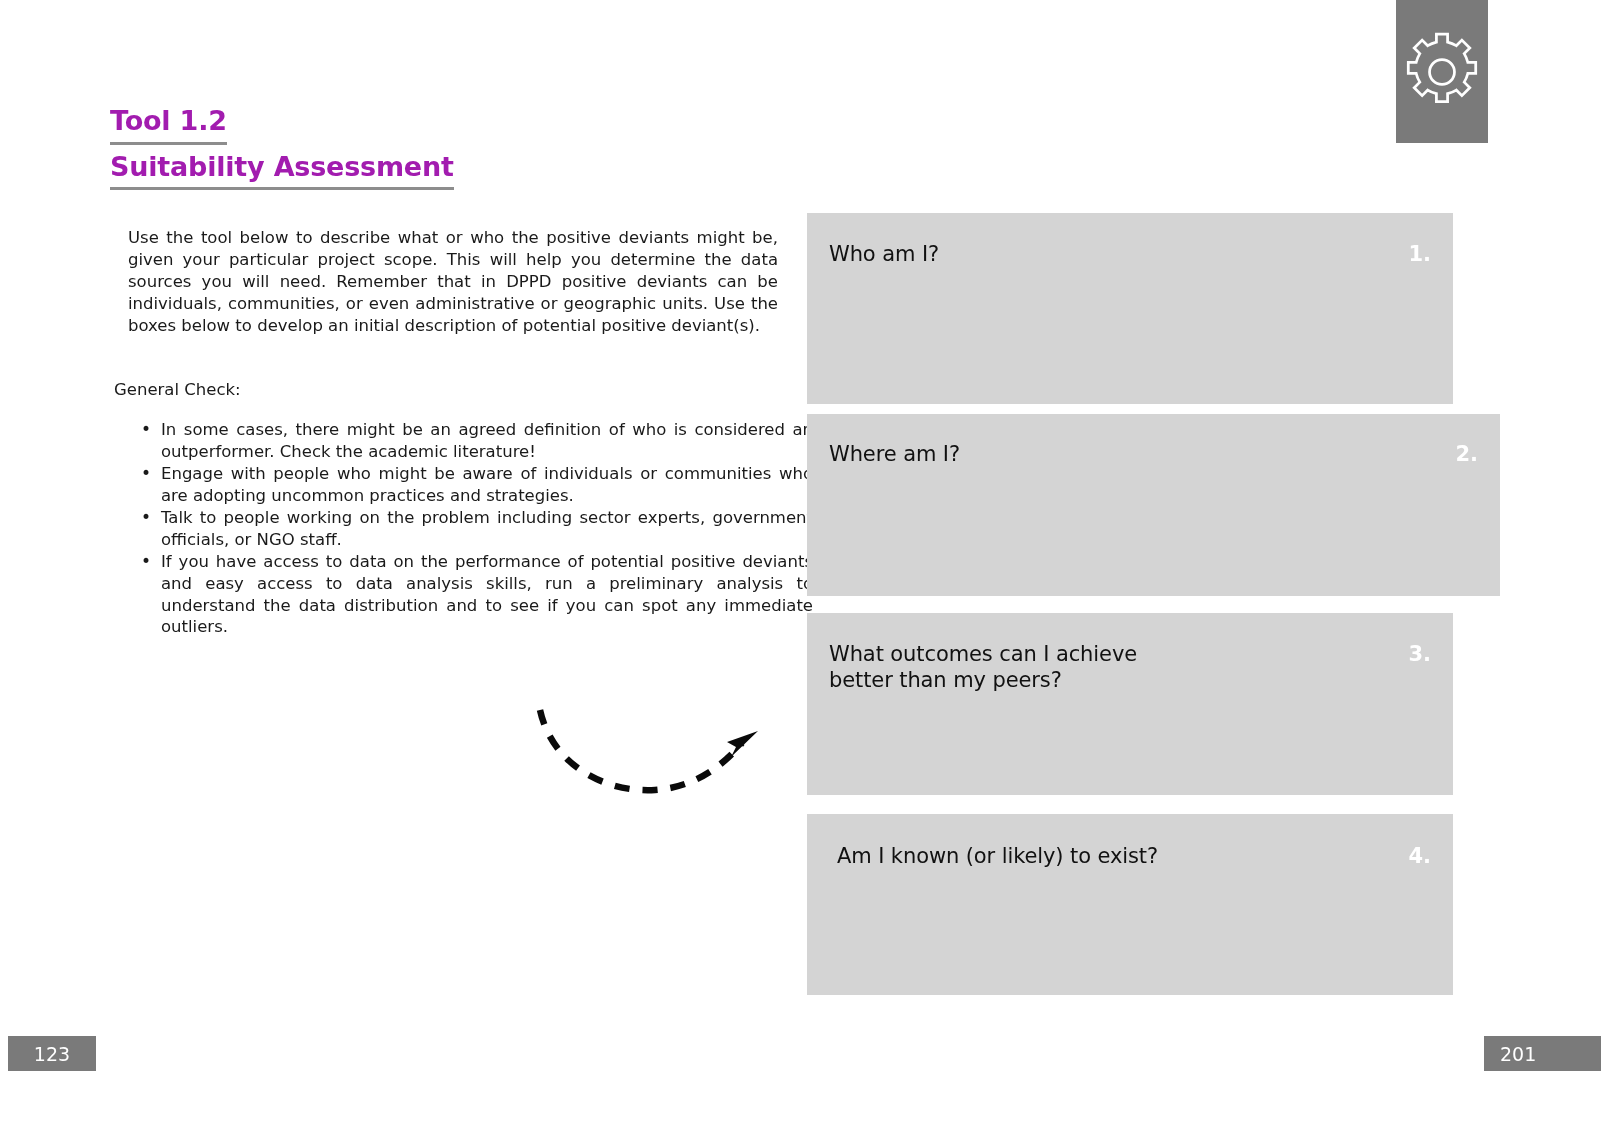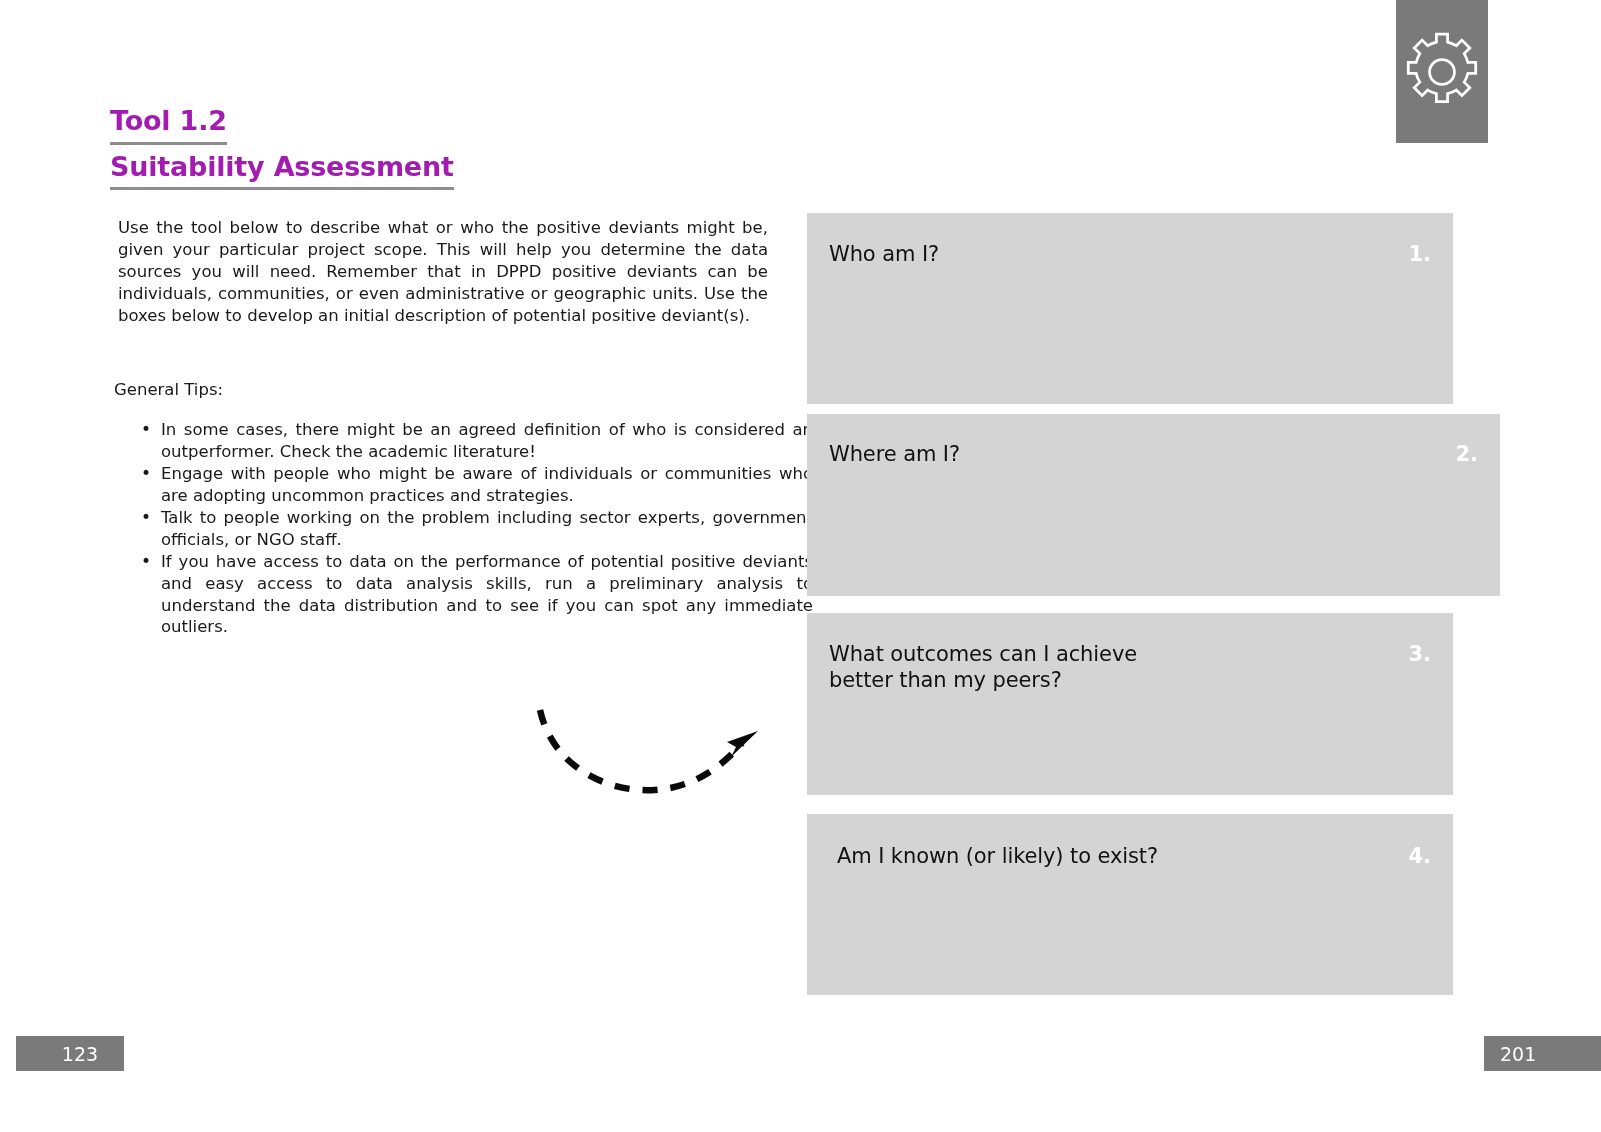--- a/index.html
+++ b/index.html
@@ -46,21 +46,21 @@
     color: #a21caf;
     margin: 0;
     display: block;
     width: max-content;
     padding-bottom: 3px;
     border-bottom: 3px solid #8d8d8d;
   }
   .doc-title.second { margin-top: 5px; }
 
   #intro-paragraph {
-    margin: 8px;
+    margin: 18px;
     position: absolute;
     left: 0;
     top: 105px;
     width: 650px;
     font-size: 16.5px;
     line-height: 1.33;
     text-align: justify;
     color: #1a1a1a;
   }
 
@@ -152,25 +152,24 @@
   .page-badge {
     position: absolute;
     background: #7a7a7a;
     color: #ffffff;
     font-size: 19px;
     display: flex;
     align-items: center;
     justify-content: center;
   }
   #page-badge-left {
-    left: 16px;
+    left: 8px;
     top: 1036px;
     width: 88px;
     height: 35px;
-    padding-left: 20px;
   }
   #page-badge-right {
     left: 1484px;
     top: 1036px;
     width: 117px;
     height: 35px;
     justify-content: flex-start;
     padding-left: 16px;
     box-sizing: border-box;
   }
@@ -188,21 +187,21 @@
 </div>
 
 <div id="left-col">
 
   <div class="doc-title">Tool 1.2</div>
 
   <div class="doc-title second">Suitability Assessment</div>
 
   <p id="intro-paragraph">Use the tool below to describe what or who the positive deviants might be, given your particular project scope. This will help you determine the data sources you will need. Remember that in DPPD positive deviants can be individuals, communities, or even administrative or geographic units. Use the boxes below to develop an initial description of potential positive deviant(s).</p>
 
-  <div id="tips-label">General Tips:</div>
+  <div id="tips-label">General Check:</div>
 
   <ul id="tips-list">
     <li>In some cases, there might be an agreed definition of who is considered an outperformer. Check the academic literature!</li>
     <li>Engage with people who might be aware of individuals or communities who are adopting uncommon practices and strategies.</li>
     <li>Talk to people working on the problem including sector experts, government officials, or NGO staff.</li>
     <li>If you have access to data on the performance of potential positive deviants and easy access to data analysis skills, run a preliminary analysis to understand the data distribution and to see if you can spot any immediate outliers.</li>
   </ul>
 </div>
 
 <div id="curved-arrow">

